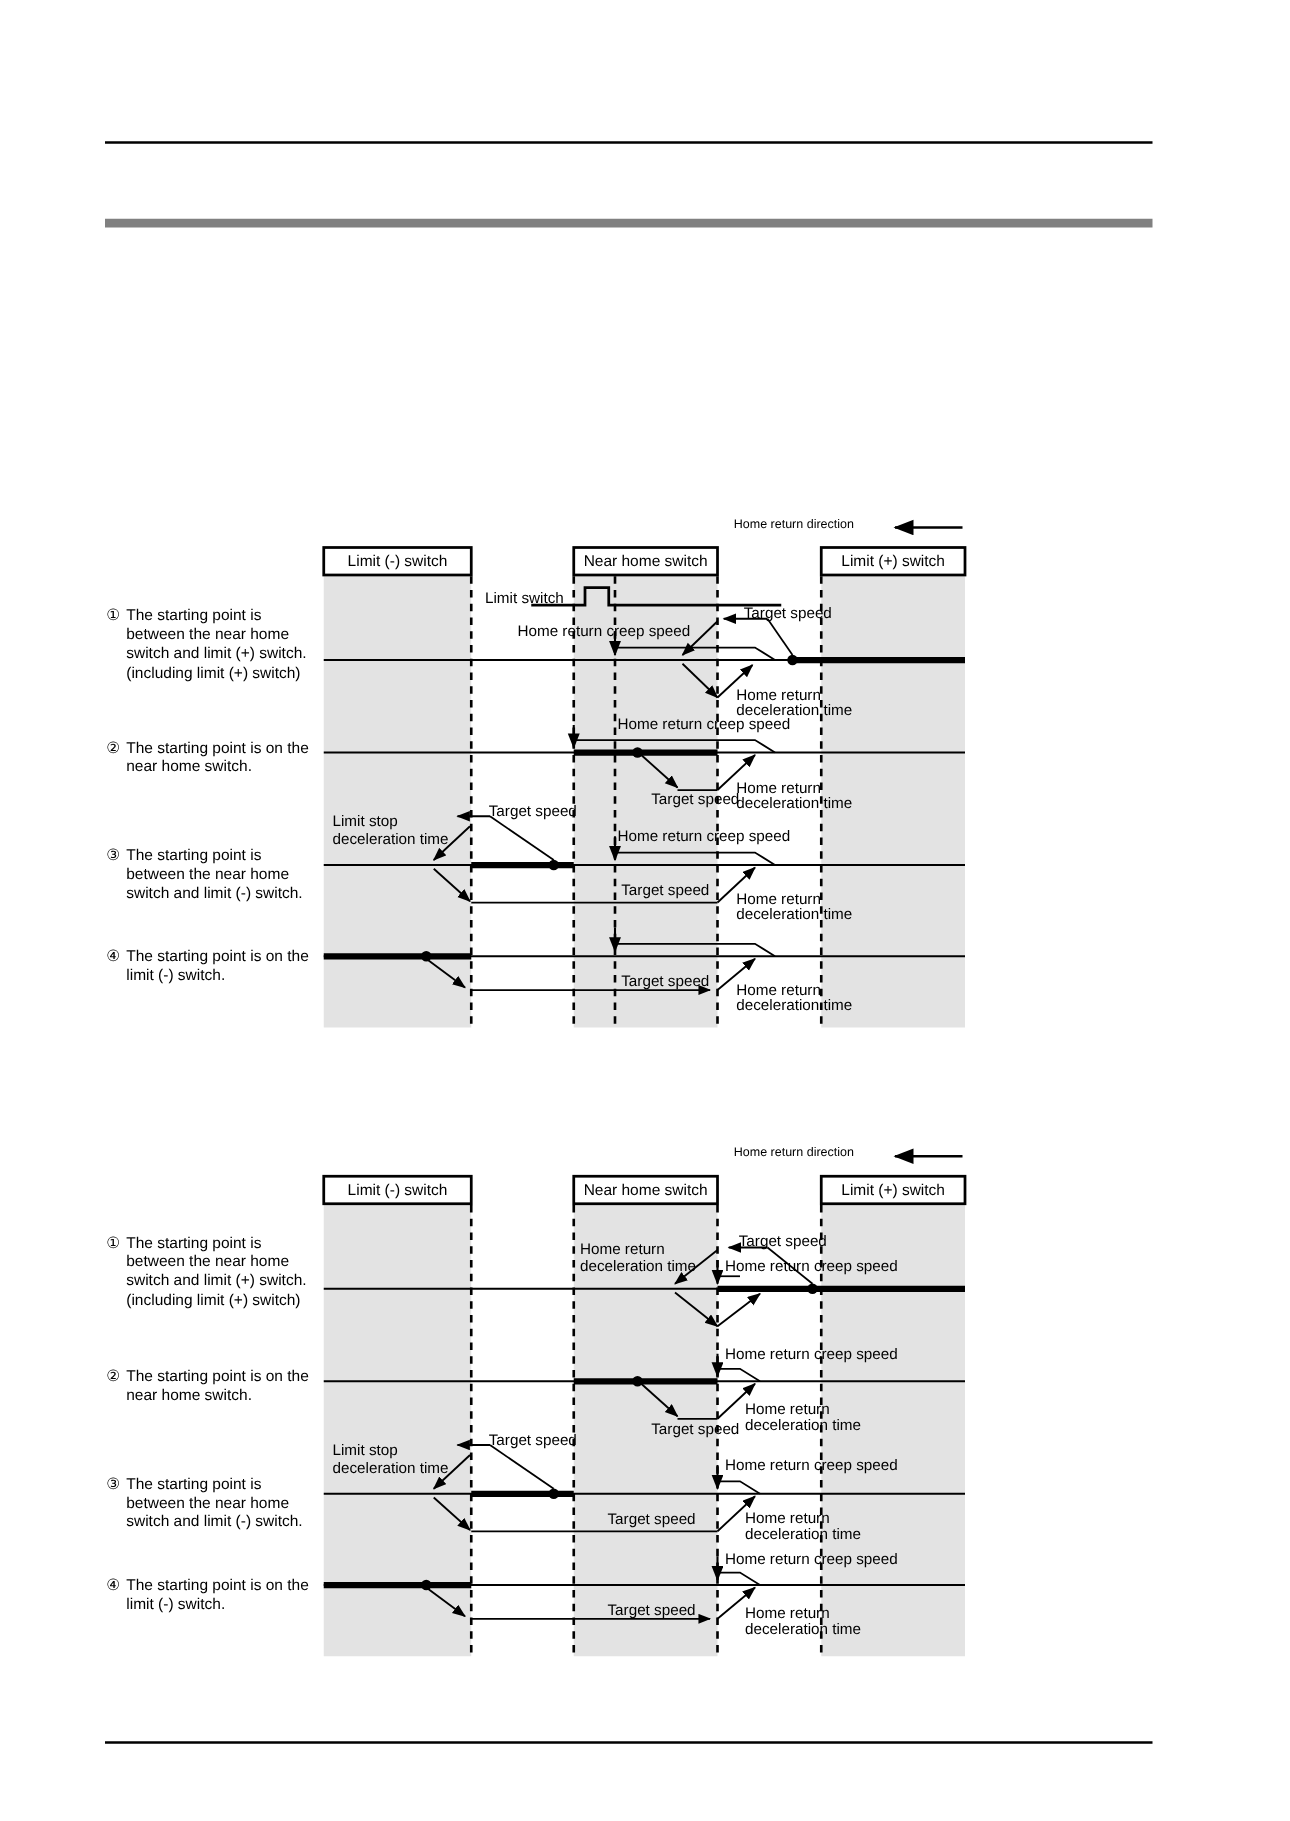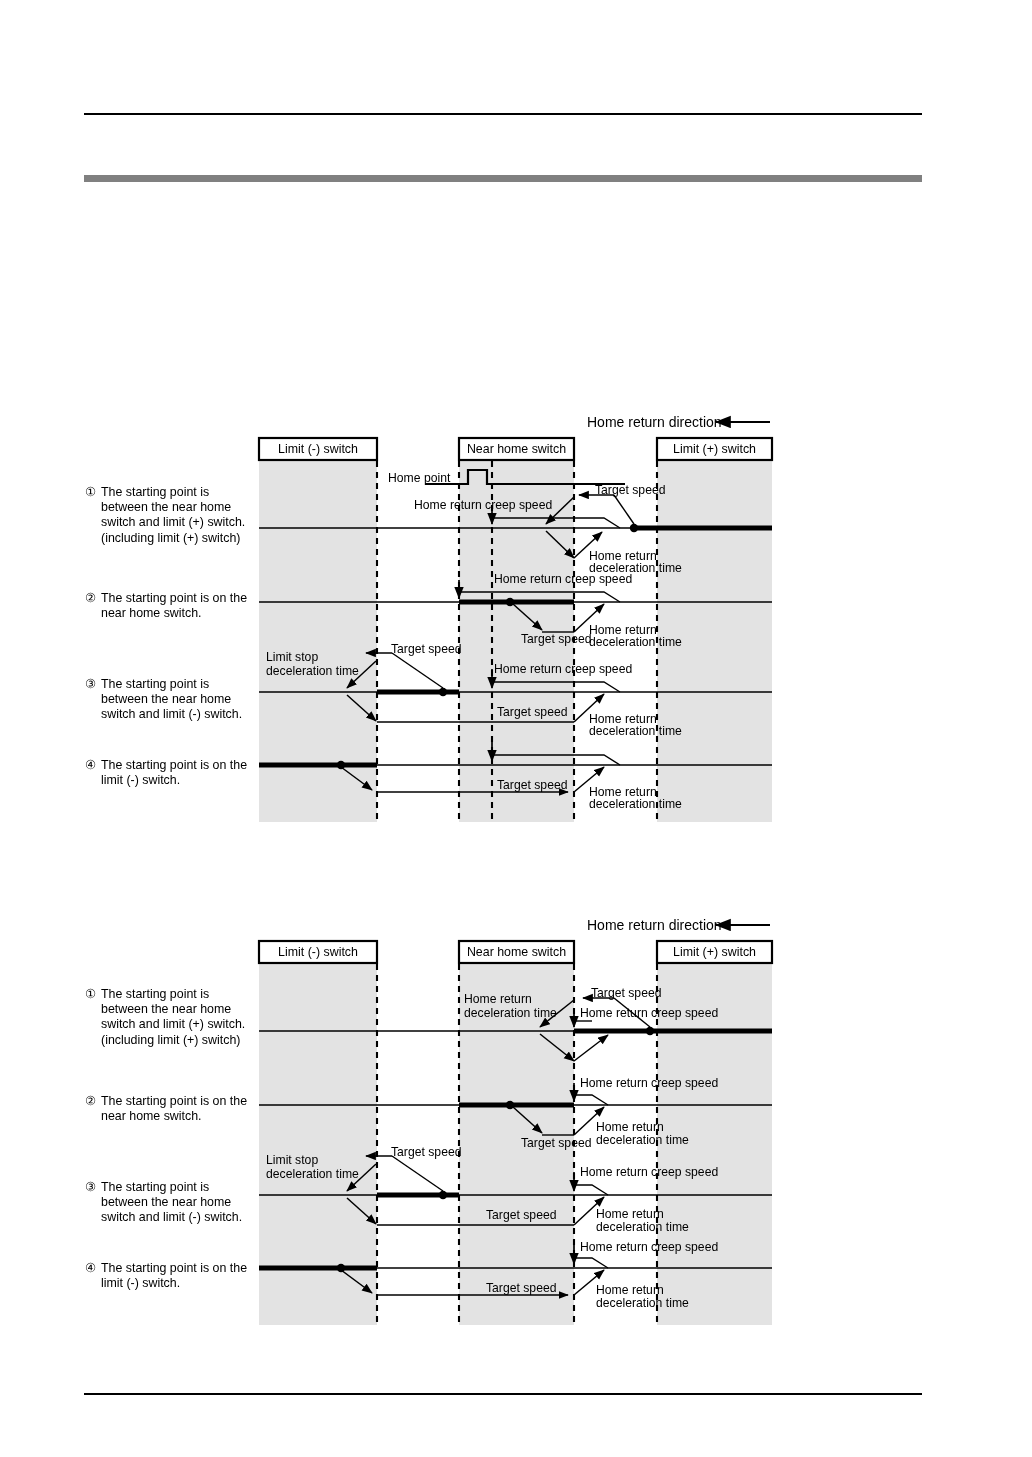--- a/index.html
+++ b/index.html
@@ -12,21 +12,21 @@
   .rule-gray{position:absolute;left:84px;top:175px;width:838px;height:7px;background:#808080;}
   .rule-bottom{position:absolute;left:84px;top:1393px;width:838px;height:2px;background:#000;}
 
   .figure{position:absolute;left:0;top:0;width:1032px;}
   .fig-svg{display:block;}
 
   .lbl{position:absolute;font-size:12.4px;line-height:15.2px;letter-spacing:0px;color:#000;
        white-space:pre-line;}
   .num{position:absolute;font-size:12.4px;line-height:15.2px;color:#000;}
 
-  .hdr-dir{position:absolute;font-size:14px;color:#000;white-space:nowrap;}
+  .hdr-dir{position:absolute;font-size:10px;color:#000;white-space:nowrap;}
 
   .boxlabel{position:absolute;font-size:12.4px;color:#000;white-space:nowrap;
             text-align:center;}
 
   .note{position:absolute;font-size:12.2px;color:#000;white-space:nowrap;}
 </style>
 </head>
 <body>
 
 <div class="page">
@@ -206,21 +206,21 @@
         <line x1="574" y1="1295" x2="604" y2="1270" stroke="#000" stroke-width="1.5" marker-end="url(#ahb)"></line>
       </g>
     </svg>
 
     <div class="hdr-dir" style="left:587px;top:414px;">Home return direction</div>
 
     <div class="boxlabel" style="left:259px;top:442px;width:118px;">Limit (-) switch</div>
     <div class="boxlabel" style="left:459px;top:442px;width:115px;">Near home switch</div>
     <div class="boxlabel" style="left:657px;top:442px;width:115px;">Limit (+) switch</div>
 
-    <div class="note" style="left:388px;top:471px;">Home point</div>
+    <div class="note" style="left:388px;top:471px;">Limit switch</div>
 
     <div class="num" style="left:85px;top:485px;">①</div>
     <div class="lbl" style="left:101px;top:485px;width:190px;"><span>The starting point is</span><br><span>between the near home</span><br><span>switch and limit (+) switch.</span><br><span>(including limit (+) switch)</span></div>
 
     <div class="note" style="left:595px;top:483px;">Target speed</div>
     <div class="note" style="left:414px;top:498px;">Home return creep speed</div>
     <div class="note" style="left:589px;top:549px;">Home return</div>
     <div class="note" style="left:589px;top:561px;">deceleration time</div>
 
     <div class="num" style="left:85px;top:591px;">②</div>

